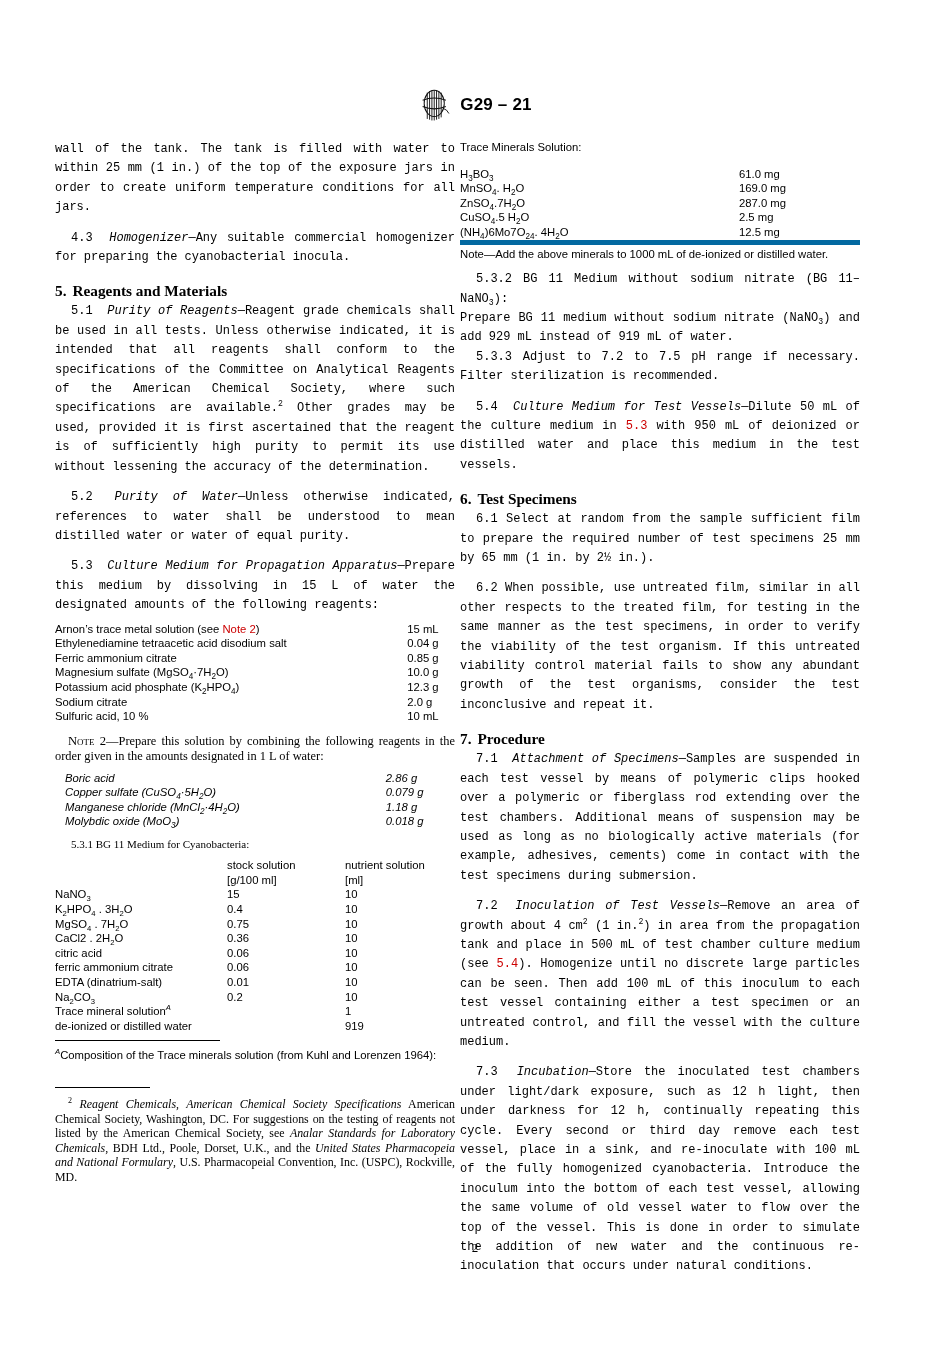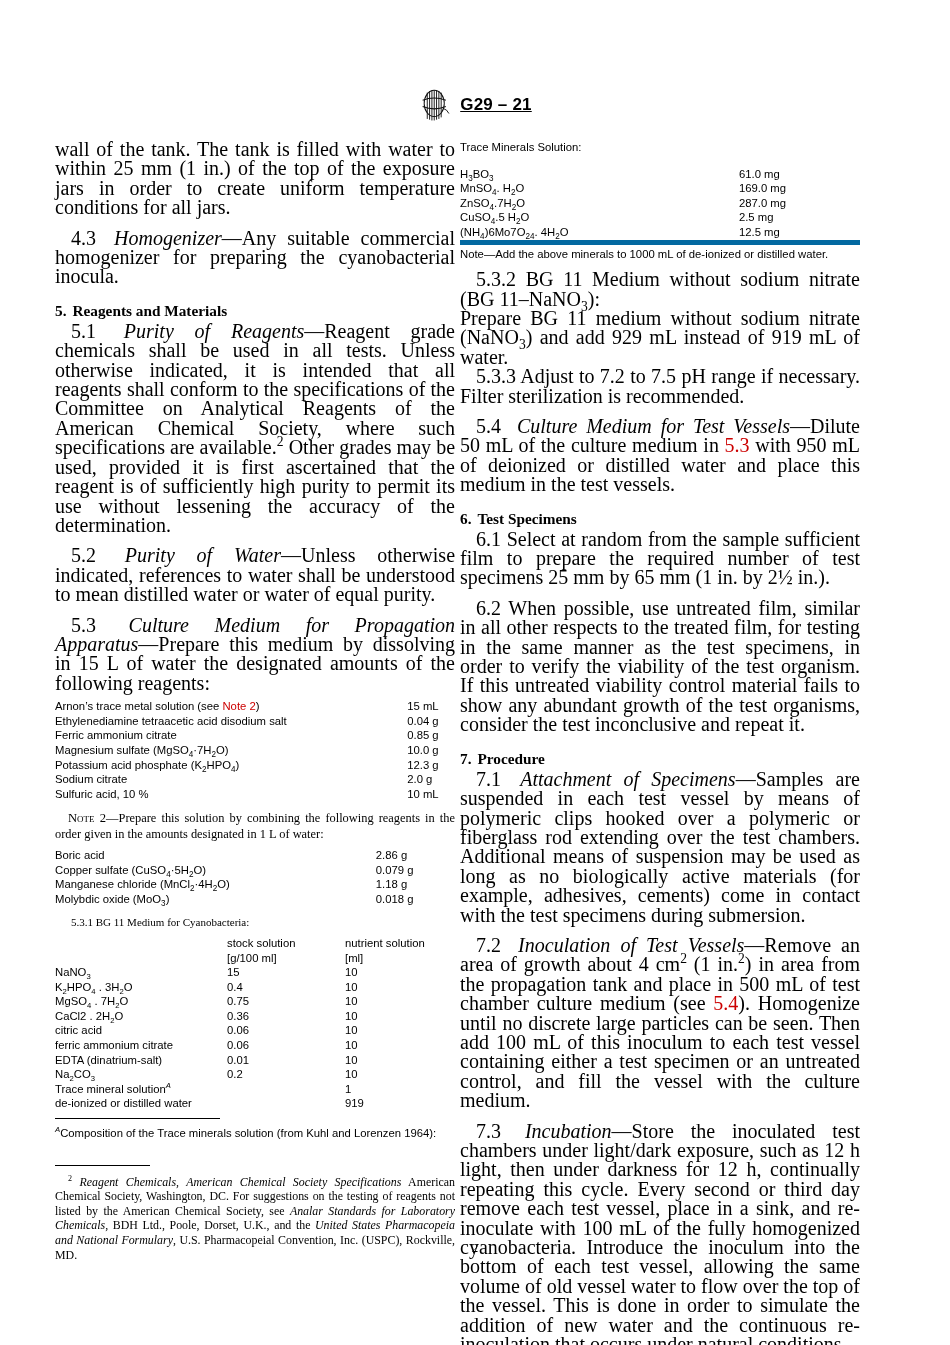--- a/index.html
+++ b/index.html
@@ -39,40 +39,40 @@
   .astm-logo {
     width: 34px;
     height: 34px;
     display: block;
   }
   .designation {
     font-family: "Liberation Sans", sans-serif;
     font-weight: bold;
     font-size: 17px;
     letter-spacing: 0.2px;
-    text-decoration: underline;
   }
 
   
   .col {
     position: absolute;
     top: 140px;
     width: 400px;
   }
   .col-left  { left: 55px; }
   .col-right { left: 460px; }
 
   
   p.body {
     margin: 0 0 0 0;
-    font-size: 20px;
+    font-size: 12px;
     line-height: 19.4px;
     text-align: justify;
     text-justify: inter-word;
     hyphens: none;
+    font-family: Liberation Mono, monospace;
   }
   p.body.indent { text-indent: 16px; }
   p.gap { margin-top: 11px; }
 
   h2.sect {
     font-size: 15.3px;
     font-weight: bold;
     margin: 14px 0 2px 0;
     line-height: 19px;
   }
@@ -90,21 +90,21 @@
     line-height: 14.6px;
     width: 100%;
     border-collapse: collapse;
     margin: 6px 0 0 0;
   }
   .rtable td { padding: 0; vertical-align: top; }
   .rtable td.name  { text-align: left; }
   .rtable td.val   { text-align: left; }
   .rtable sub { font-size: 0.72em; }
 
-  .tbl-indent { margin-left: 0; width: calc(100% - 10px); }
+  .tbl-indent { margin-left: 10px; width: calc(100% - 10px); font-style: italic; }
 
   .caption-sans {
     font-family: "Liberation Sans", sans-serif;
     font-size: 11.3px;
     line-height: 14.6px;
   }
 
   .note-line {
     font-family: "Liberation Sans", sans-serif;
     font-size: 11.3px;

